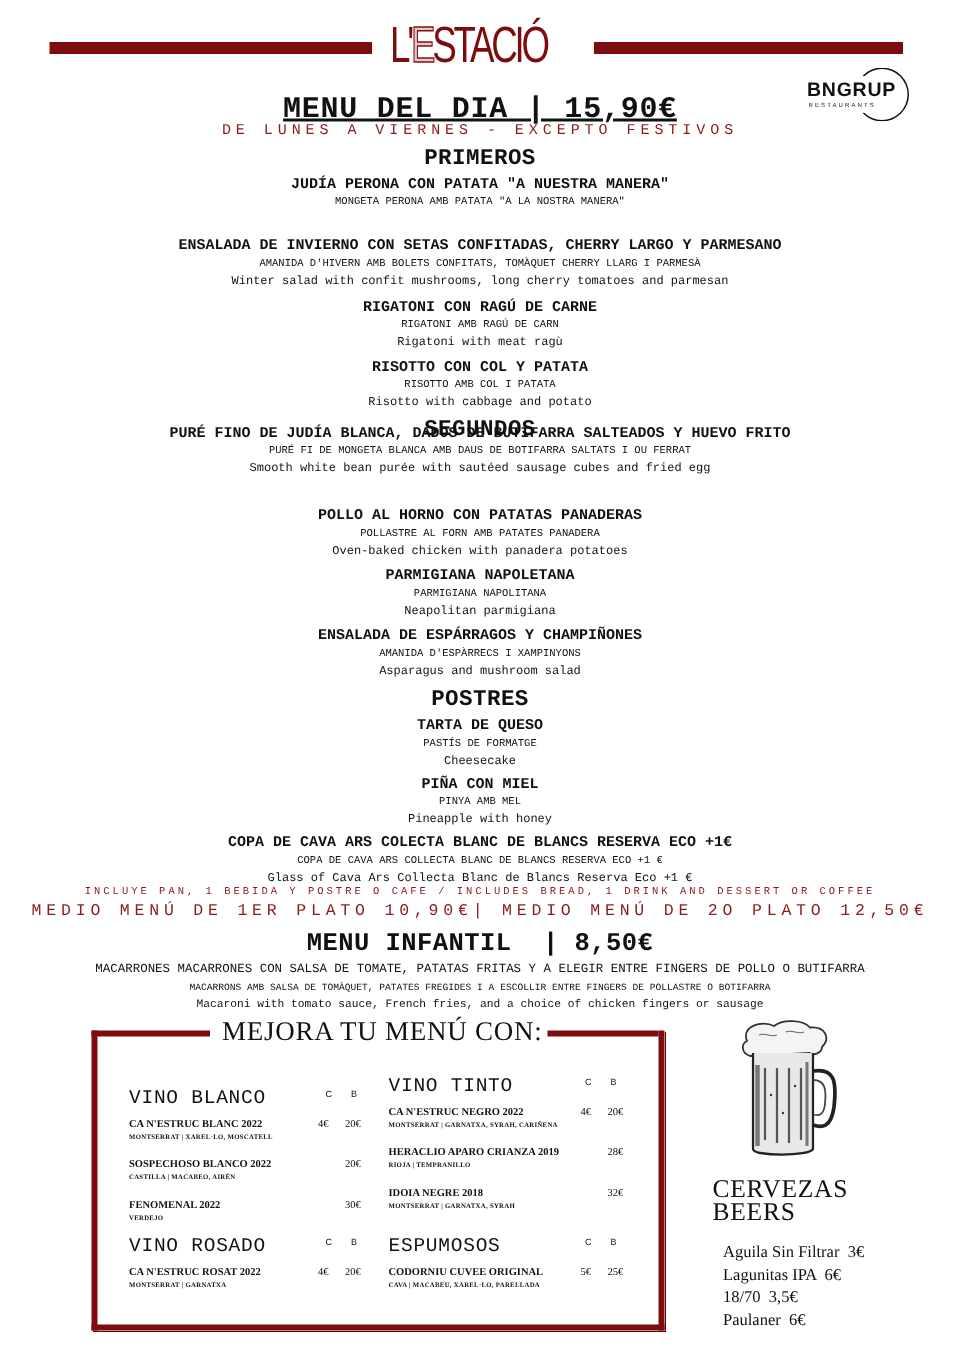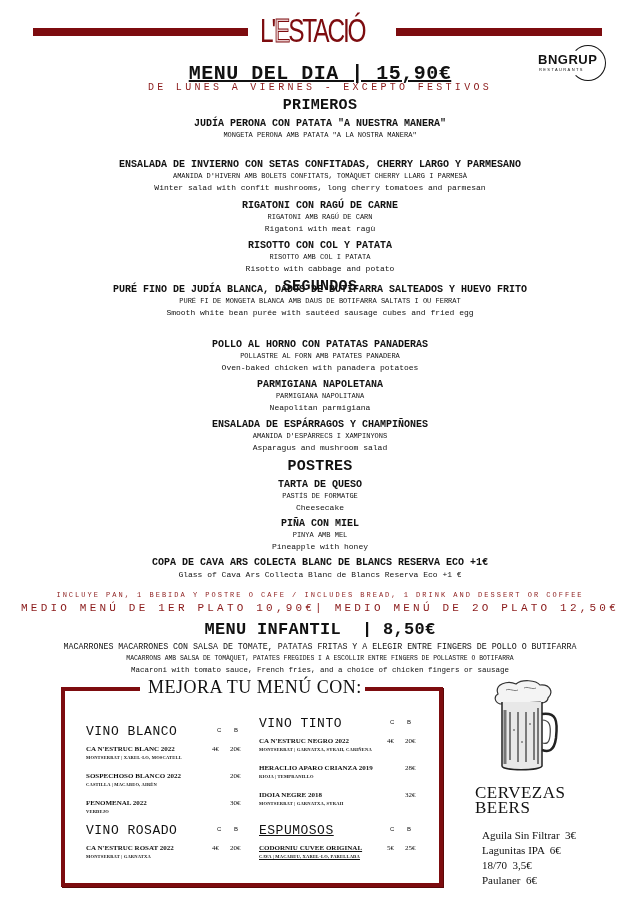--- a/index.html
+++ b/index.html
@@ -118,20 +118,21 @@
   <div class="en">Cheesecake</div>
 </div>
 <div class="abs center dish" style="top:518px;">
   <div class="es">PIÑA CON MIEL</div>
   <div class="ca">PINYA AMB MEL</div>
   <div class="en">Pineapple with honey</div>
 </div>
 
 <div class="abs center dish" style="top:557px;">
   <div class="es">COPA DE CAVA ARS COLECTA BLANC DE BLANCS RESERVA ECO +1€</div>
+  <div class="ca">COPA DE CAVA ARS COLLECTA BLANC DE BLANCS RESERVA ECO +1 €</div>
   <div class="en">Glass of Cava Ars Collecta Blanc de Blancs Reserva Eco +1 €</div>
 </div>
 
 <div class="abs center includes red-line">INCLUYE PAN, 1 BEBIDA Y POSTRE O CAFE / INCLUDES BREAD, 1 DRINK AND DESSERT OR COFFEE</div>
 <div class="abs center medio red-line">MEDIO MENÚ DE 1ER PLATO 10,90€| MEDIO MENÚ DE 2O PLATO 12,50€</div>
 
 <div class="abs center infantil-title" style="white-space:pre;">MENU INFANTIL  | 8,50€</div>
 <div class="abs center dish" style="top:641px;">
   <div class="es" style="font-size:8.3px; font-weight:normal;">MACARRONES MACARRONES CON SALSA DE TOMATE, PATATAS FRITAS Y A ELEGIR ENTRE FINGERS DE POLLO O BUTIFARRA</div>
   <div class="ca" style="font-size:6.4px;">MACARRONS AMB SALSA DE TOMÀQUET, PATATES FREGIDES I A ESCOLLIR ENTRE FINGERS DE POLLASTRE O BOTIFARRA</div>
@@ -198,21 +199,21 @@
     <span class="b" style="left:148px;">B</span>
   </div>
   <div class="wine" style="margin-top:4px;">
     <div class="n">CA N'ESTRUC ROSAT 2022</div>
     <div class="d">MONTSERRAT | GARNATXA</div>
     <span class="pc" style="left:126px;">4€</span>
     <span class="pb" style="left:144px;">20€</span>
   </div>
 </div>
 
-<div class="wine-col" style="left:259px; top:821px;text-decoration:underline;">
+<div class="wine-col" style="left:259px; top:821px;">
   <div class="wine-head">
     <span class="h">ESPUMOSOS</span>
     <span class="c" style="left:131px;">C</span>
     <span class="b" style="left:148px;">B</span>
   </div>
   <div class="wine" style="margin-top:4px;">
     <div class="n">CODORNIU CUVEE ORIGINAL</div>
     <div class="d">CAVA | MACABEU, XAREL·LO, PARELLADA</div>
     <span class="pc" style="left:128px;">5€</span>
     <span class="pb" style="left:146px;">25€</span>

